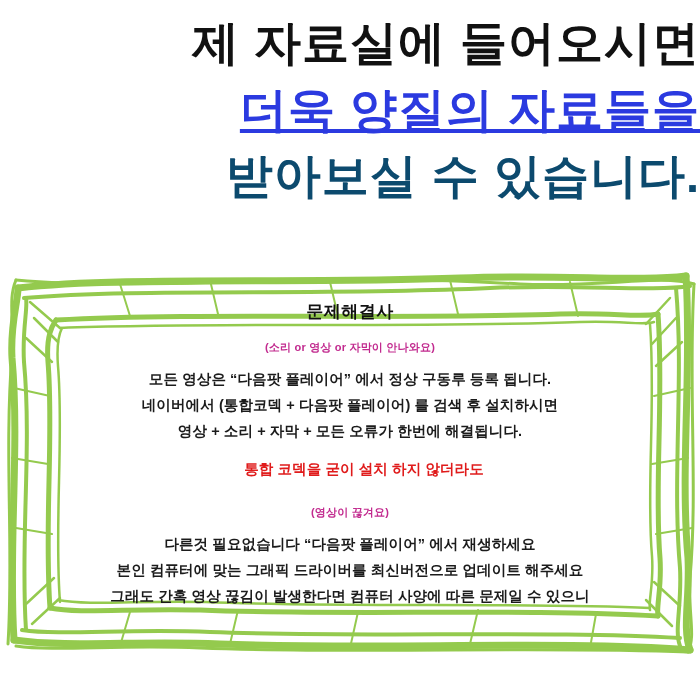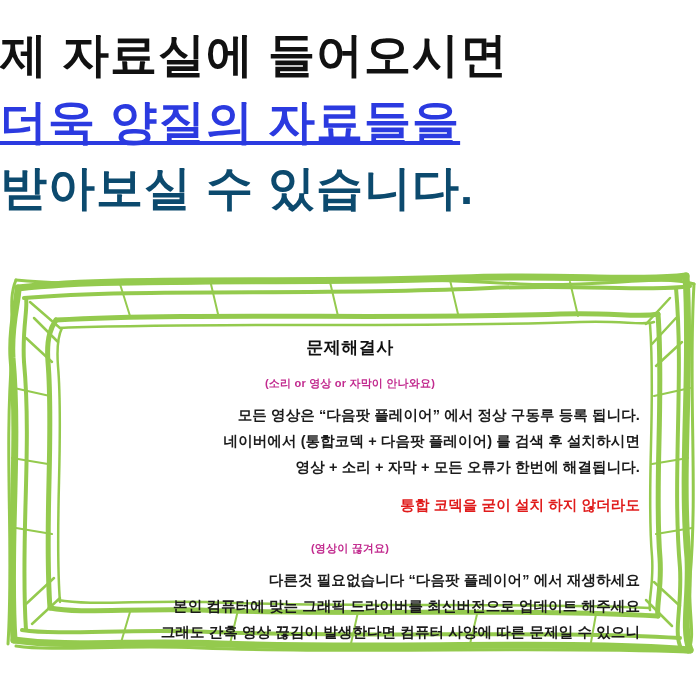--- a/index.html
+++ b/index.html
@@ -16,24 +16,24 @@
   .page {
     position: relative;
     width: 700px;
     height: 697px;
     background: #ffffff;
   }
 
   
   .headline {
     position: absolute;
-    top: 22px;
+    top: 10px;
     left: 0;
     width: 700px;
-    text-align: left;
+    text-align: right;
   }
   .headline-line {
     font-family: "Liberation Sans", sans-serif;
     font-size: 47px;
     font-weight: 700;
     letter-spacing: 1px;
     line-height: 1.42;
     white-space: nowrap;
   }
   .headline-line.l1 { color: #111111; }
@@ -54,21 +54,20 @@
     height: 400px;
   }
 
   
   .note {
     position: absolute;
     left: 60px;
     top: 300px;
     width: 580px;
     text-align: center;
-    margin-top: 36px;
   }
   .note-title {
     font-size: 17px;
     font-weight: 700;
     color: #111111;
     letter-spacing: 0.5px;
     margin-bottom: 17px;
   }
   .sub-head {
     font-size: 11px;
@@ -76,21 +75,20 @@
     color: #c22b8f;
     margin-bottom: 12px;
     letter-spacing: 0.2px;
   }
   .body-line {
     font-size: 14.5px;
     font-weight: 700;
     color: #1b1b1b;
     line-height: 1.78;
     letter-spacing: 0.1px;
-    text-align: right;
   }
   .body-line.red {
     color: #e01b1b;
     padding-left: 28px;
   }
   .spacer-sm { height: 13px; }
   .spacer-md { height: 22px; }
   .note-group { margin-bottom: 0; }
 </style>
 </head>

